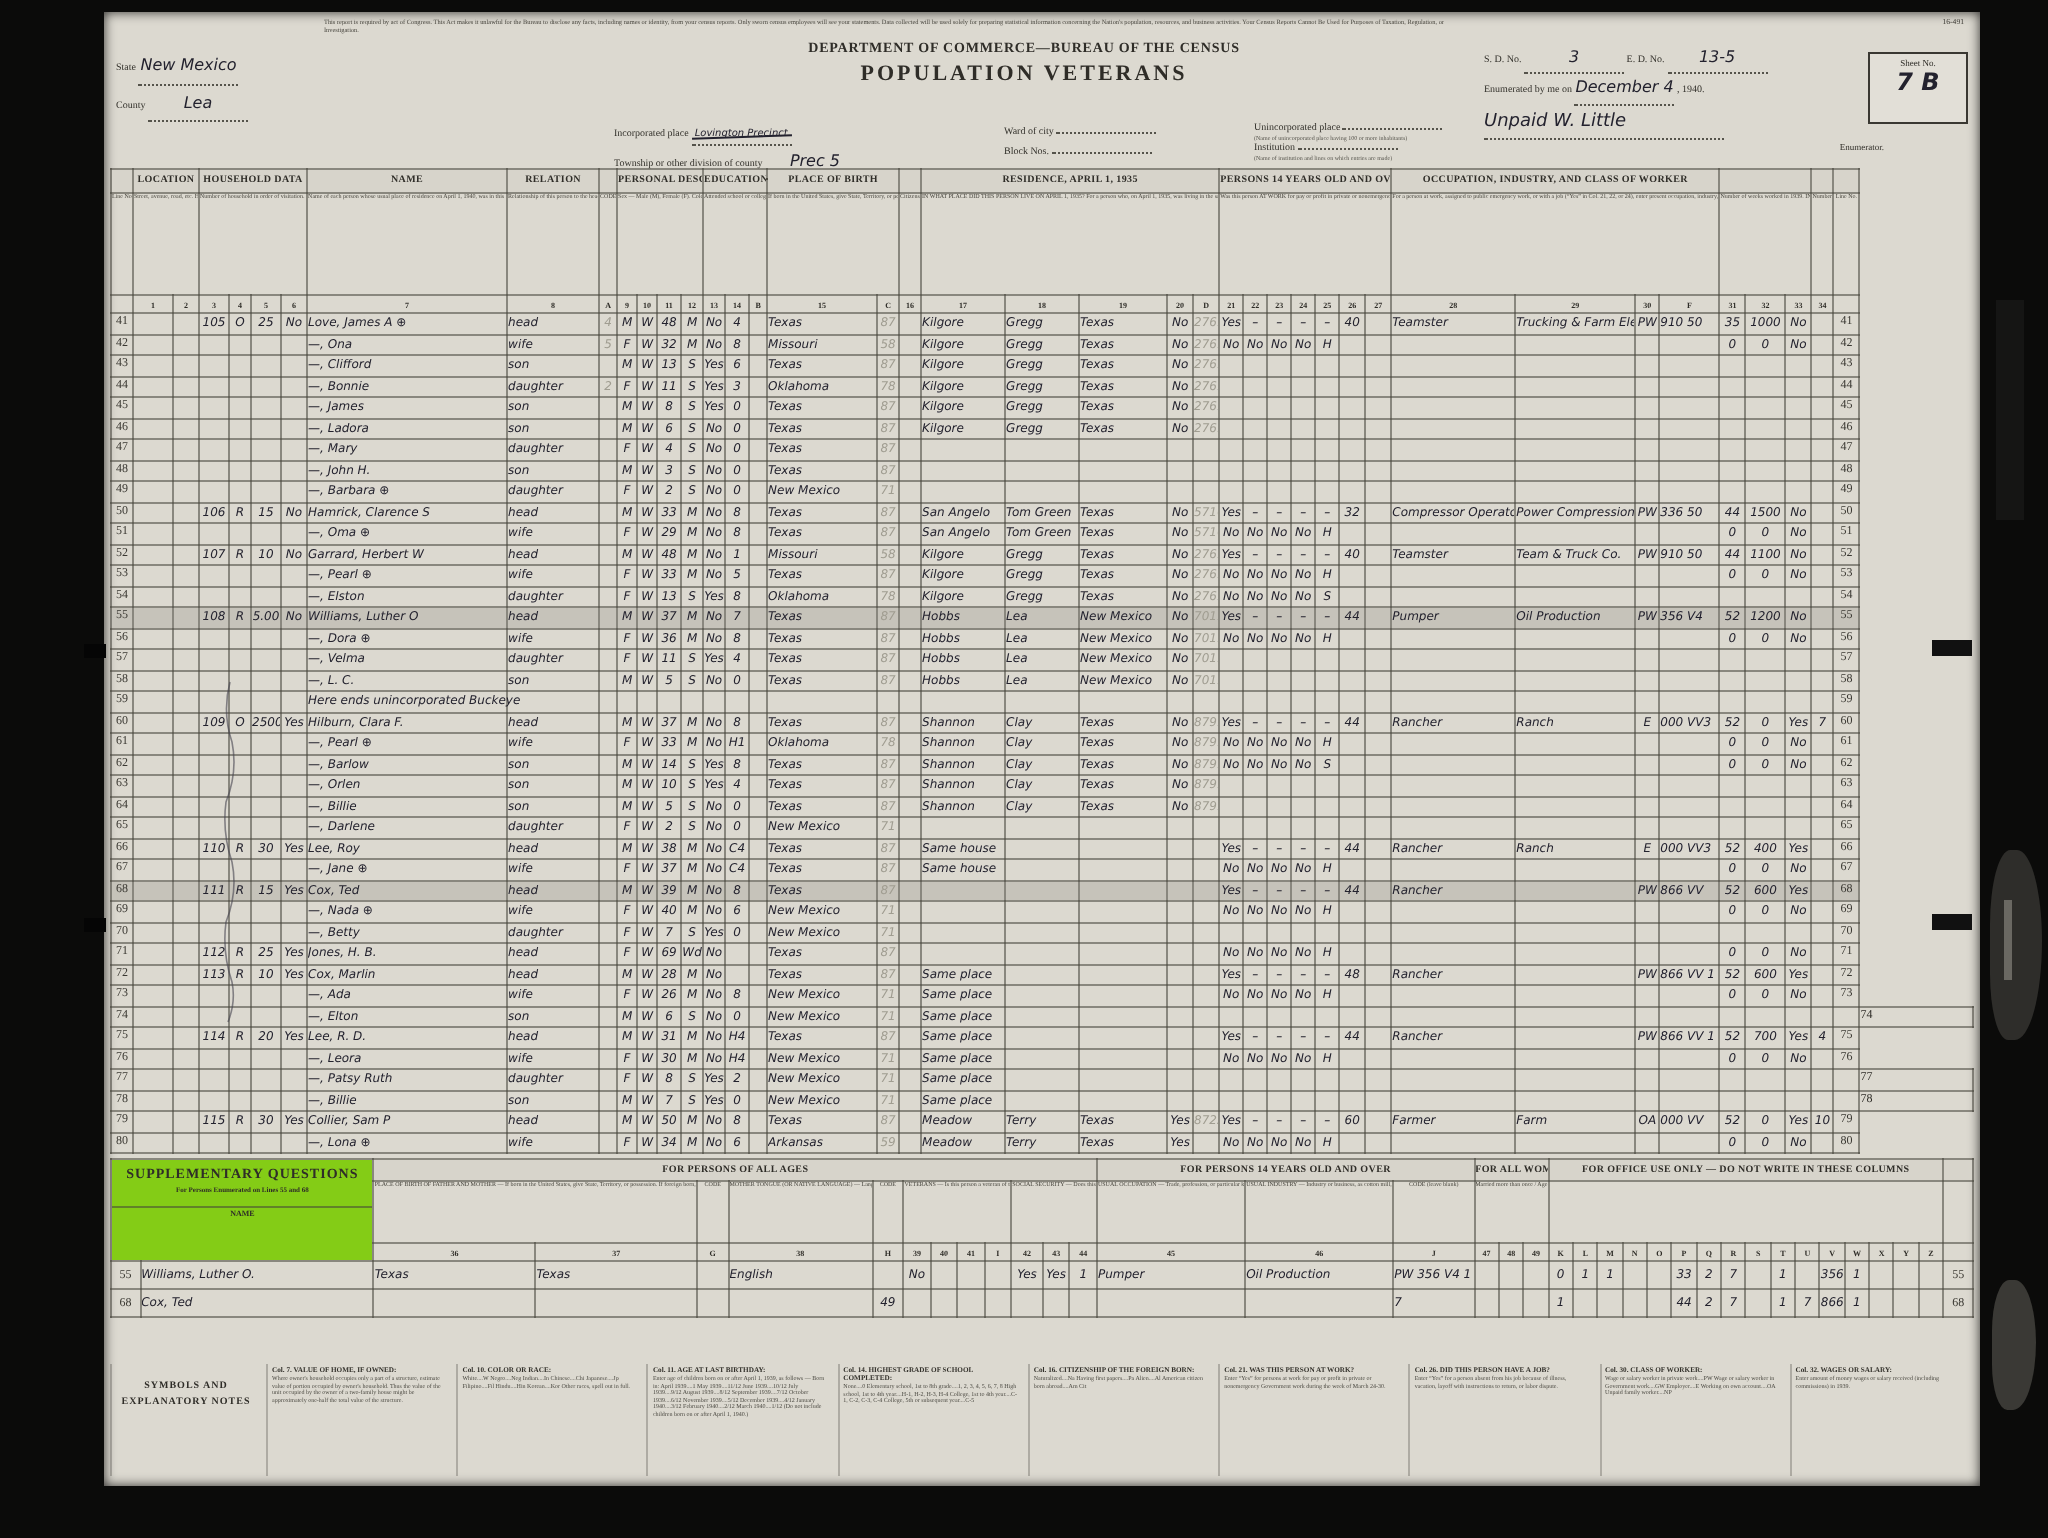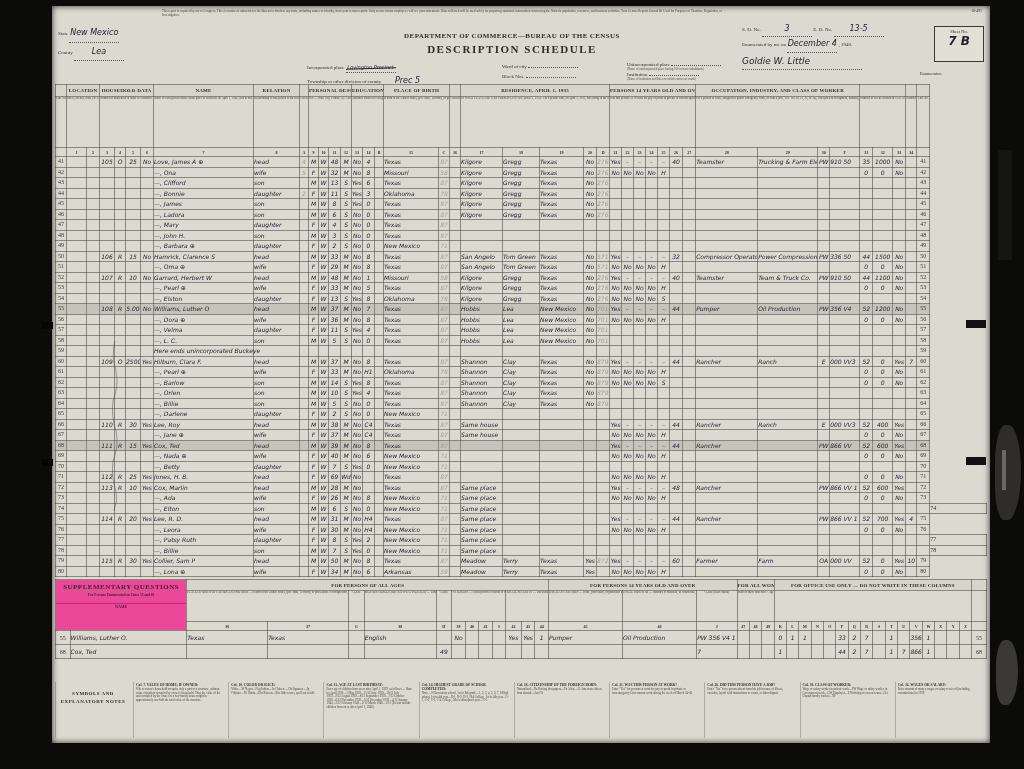--- a/index.html
+++ b/index.html
@@ -5,21 +5,21 @@
   html,body{margin:0;padding:0;}
   body{width:1024px;height:769px;background:#0b0b0a;position:relative;overflow:hidden;
        font-family:"Liberation Serif", serif;color:#2f2d28;}
   .page{position:absolute;left:52px;top:6px;width:938px;height:737px;background:#dcd9d0;
         box-shadow:0 0 6px rgba(0,0,0,.8) inset;}
   
   .fineprint{position:absolute;left:110px;top:3px;width:560px;font-size:3.2px;line-height:1.25;
              color:#4a4840;text-align:justify;}
   .formno{position:absolute;right:8px;top:3px;font-size:3.8px;color:#3a3832;}
   .hdr{position:absolute;left:0;top:10px;width:100%;height:66px;}
-  .titles{position:absolute;left:250px;top:16px;width:420px;text-align:center;}
+  .titles{position:absolute;left:250px;top:4px;width:420px;text-align:center;}
   .t1{font-size:7px;font-weight:bold;letter-spacing:.4px;}
   .t2{font-size:9px;font-weight:bold;letter-spacing:.5px;margin-top:2px;}
   .t3{font-size:11px;font-weight:bold;letter-spacing:1.5px;margin-top:3px;}
   .fld{font-size:5px;color:#33312b;}
   .fld .lbl{display:inline-block;}
   .dots{display:inline-block;border-bottom:1px dotted #55534b;min-width:50px;text-align:center;}
   .hw{font-family:"DejaVu Sans", sans-serif;font-style:italic;color:#23222e;}
   .hw-big{font-size:8px;}
   .hdr-left{position:absolute;left:6px;top:8px;width:250px;line-height:2.2;}
   .hdr-mid{position:absolute;left:255px;top:46px;width:190px;line-height:2.0;}
@@ -54,21 +54,21 @@
   .big{font-size:7px;color:#1d1c2b;}
   .shaded{background:#c6c3ba;}
   .note-row td{overflow:visible;}
   
   .supp{position:absolute;left:3px;top:573px;width:932px;}
   .supp th,.supp td{border:1px solid rgba(70,67,58,.55);padding:0;overflow:hidden;white-space:nowrap;}
   .supp .grp{height:10px;}
   .supp .dsc{height:30px;}
   .supp tbody tr{height:14px;}
   .supp tbody td{font-size:6px;}
-  .leftbox{vertical-align:top;background:#ec4899;text-align:center;white-space:normal;}
+  .leftbox{vertical-align:top;background:#84cc16;text-align:center;white-space:normal;}
   .leftbox .sq1{font-size:7px;font-weight:bold;letter-spacing:.5px;margin-top:3px;}
   .leftbox .sq2{font-size:3.5px;margin-top:2px;}
   .leftbox .sq3{font-size:4px;font-weight:bold;margin-top:6px;border-top:1px solid rgba(70,67,58,.55);}
   
   .notes{position:absolute;left:3px;top:676px;width:932px;height:56px;display:flex;gap:3px;}
   .noteblk{flex:1;border-left:1px solid rgba(70,67,58,.3);padding:1px 2px;overflow:hidden;}
   .noteblk h6{margin:0;font-size:3.6px;font-weight:bold;color:#33312b;}
   .noteblk p{margin:1px 0 0 0;font-size:3px;line-height:1.2;color:#4a4840;white-space:normal;}
   .symblk{flex:0 0 70px;text-align:center;font-size:5px;font-weight:bold;letter-spacing:.5px;
           padding-top:8px;white-space:normal;line-height:1.6;}
@@ -111,37 +111,37 @@
 
     <div class="hdr-uninc">
       <div class="fld"><span>Unincorporated place</span> <span class="dots"></span></div>
       <div class="subnote">(Name of unincorporated place having 100 or more inhabitants)</div>
       <div class="fld"><span>Institution</span> <span class="dots"></span></div>
       <div class="subnote">(Name of institution and lines on which entries are made)</div>
     </div>
 
     <div class="titles">
       <div class="t1">DEPARTMENT OF COMMERCE—BUREAU OF THE CENSUS</div>
-      <div class="t3">DESCRIPTION SCHEDULE</div>
+      <div class="t3">POPULATION VETERANS</div>
     </div>
 
     <div class="hdr-right">
       <div class="fld">
         <span>S. D. No.</span>
         <span class="dots hw hw-big">3</span>
         <span>E. D. No.</span>
         <span class="dots hw hw-big">13-5</span>
       </div>
       <div class="fld">
         <span>Enumerated by me on</span>
         <span class="dots hw hw-big">December 4</span>
         <span>, 1940.</span>
       </div>
       <div class="fld">
-        <span class="sig hw">Goldie W. Little</span>
+        <span class="sig hw">Unpaid W. Little</span>
         <span class="enum-lbl">Enumerator.</span>
       </div>
     </div>
 
     <div class="sheetbox">
       <div class="cap">Sheet No.</div>
       <div class="val hw">7 B</div>
     </div>
   </div>
 

